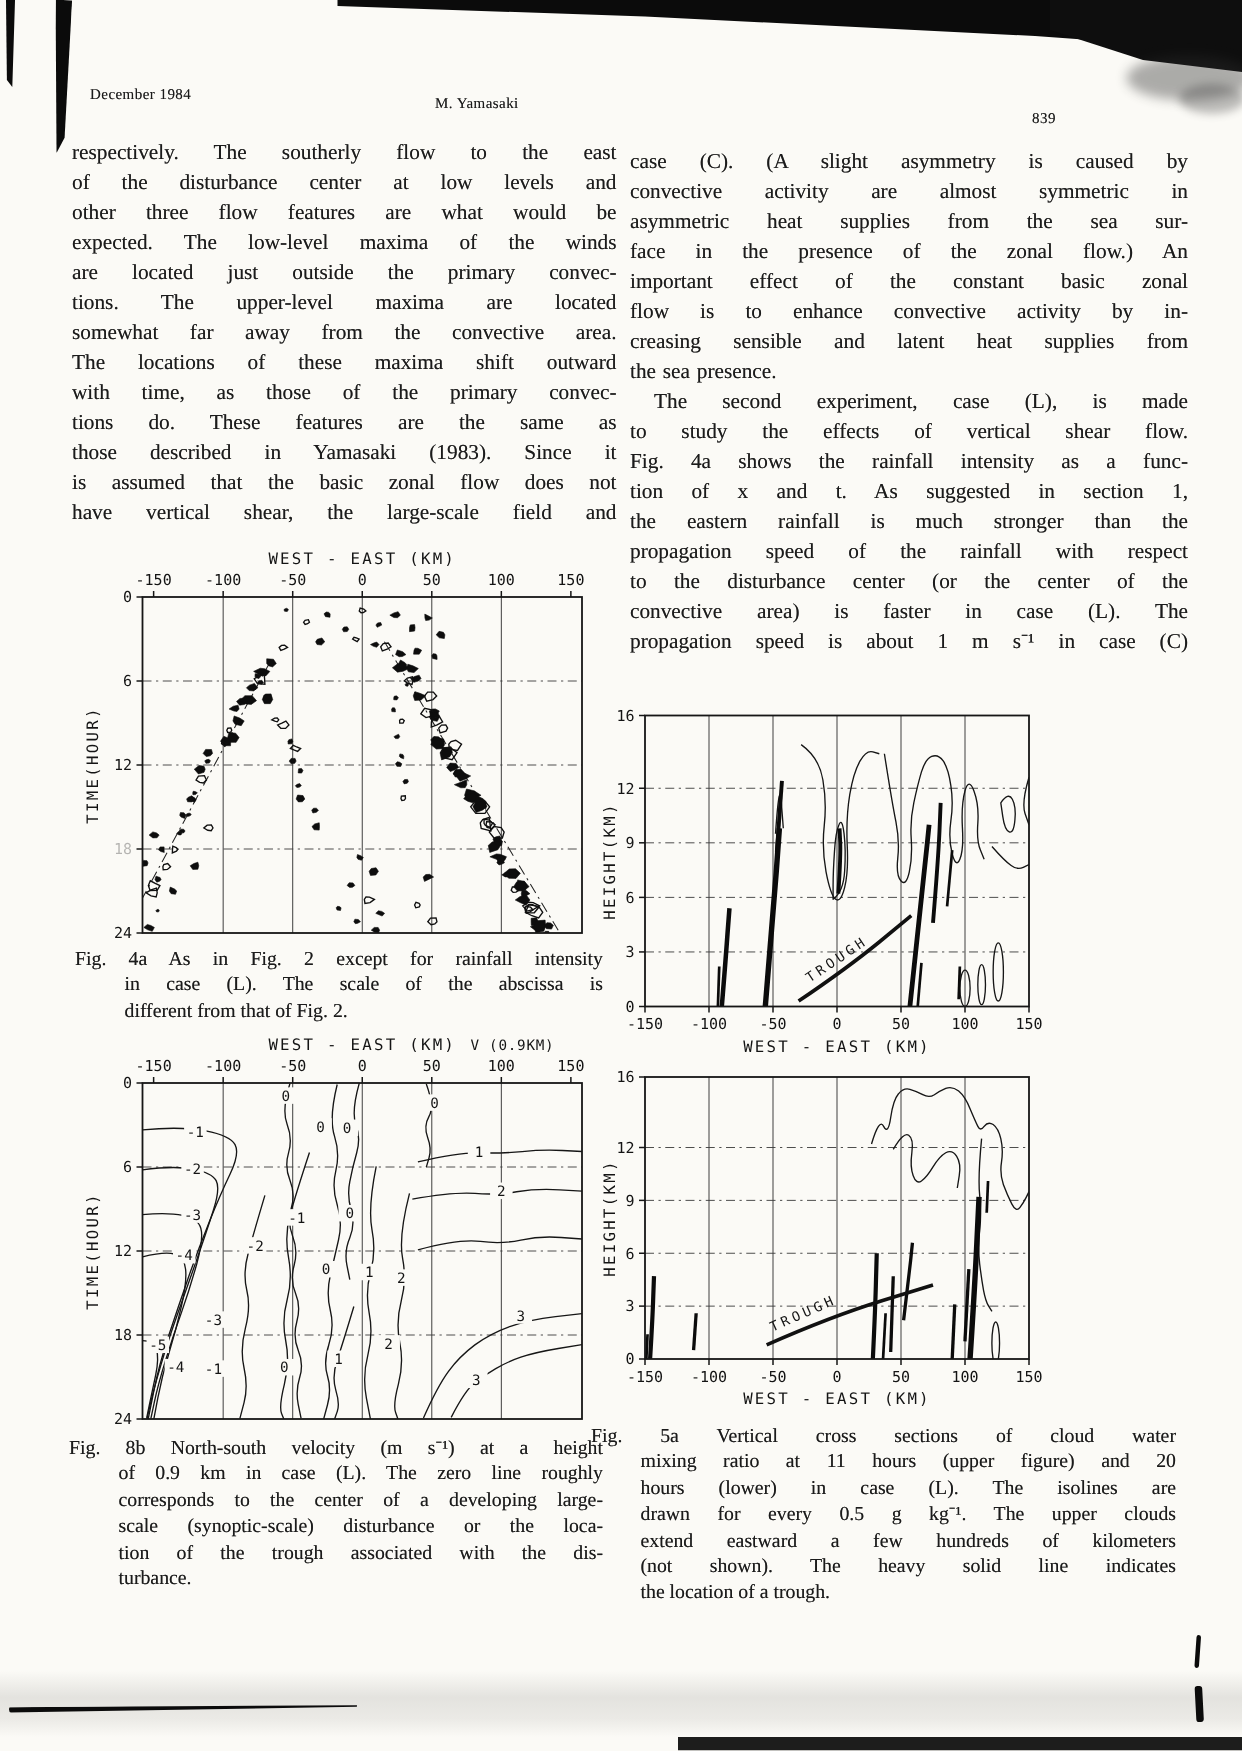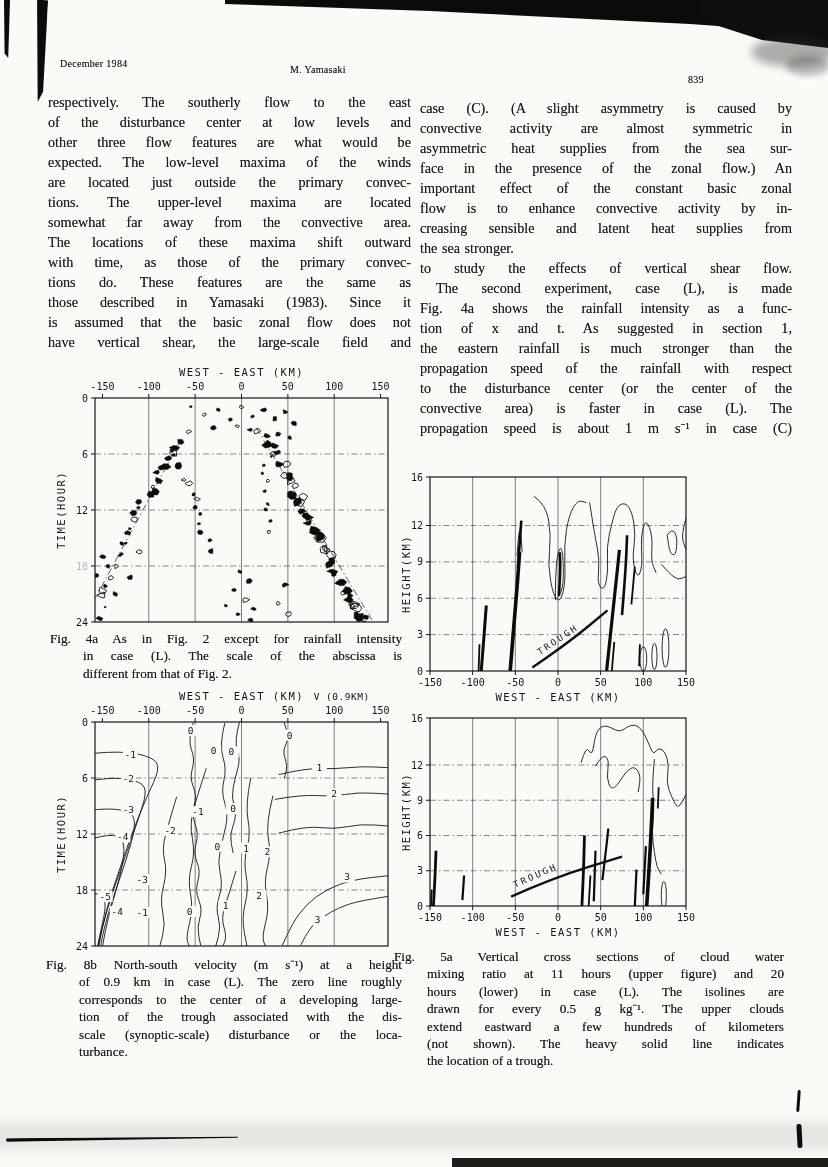--- a/index.html
+++ b/index.html
@@ -378,38 +378,38 @@
     <line x1="49" y1="252" x2="45" y2="252" class="tk"></line>
     <text x="42" y="255.5" class="tl" text-anchor="end">24</text>
     <text x="195.5" y="6" class="at" text-anchor="middle">WEST - EAST (KM)</text>
     <text x="295.6392405063291" y="6" class="at2" text-anchor="middle">V (0.9KM)</text>
     <text x="0" y="0" class="at" text-anchor="middle" transform="translate(19,140) rotate(-90)">TIME(HOUR)</text>
   </svg>
 <div class="abs caption" style="left:46px;top:956px;width:356px">
     <div class="tline">Fig. 8b  North-south velocity (m s⁻¹) at a height</div>
     <div class="tline cont">of 0.9 km in case (L).  The zero line roughly</div>
     <div class="tline cont">corresponds to the center of a developing large-</div>
+    <div class="tline cont">scale (synoptic-scale) disturbance or the loca-</div>
     <div class="tline cont">tion of the trough associated with the dis-</div>
-    <div class="tline cont">scale (synoptic-scale) disturbance or the loca-</div>
     <div class="tline left cont">turbance.</div>
   </div>
 
 <div class="abs par" style="left:420px;top:98px;width:372px">
     <div class="tline">case (C).  (A slight asymmetry is caused by</div>
     <div class="tline">convective activity are almost symmetric in</div>
     <div class="tline">asymmetric heat supplies from the sea sur-</div>
     <div class="tline">face in the presence of the zonal flow.)  An</div>
     <div class="tline">important effect of the constant basic zonal</div>
     <div class="tline">flow is to enhance convective activity by in-</div>
     <div class="tline">creasing sensible and latent heat supplies from</div>
-    <div class="tline left">the sea stronger.</div>
+    <div class="tline left">the sea presence.</div>
   </div>
 <div class="abs par" style="left:420px;top:258px;width:372px">
+    <div class="tline indent">The second experiment, case (L), is made</div>
     <div class="tline">to study the effects of vertical shear flow.</div>
-    <div class="tline indent">The second experiment, case (L), is made</div>
     <div class="tline">Fig. 4a shows the rainfall intensity as a func-</div>
     <div class="tline">tion of x and t.  As suggested in section 1,</div>
     <div class="tline">the eastern rainfall is much stronger than the</div>
     <div class="tline">propagation speed of the rainfall with respect</div>
     <div class="tline">to the disturbance center (or the center of the</div>
     <div class="tline">convective area) is faster in case (L).  The</div>
     <div class="tline">propagation speed is about 1 m s⁻¹ in case (C)</div>
   </div>
 
 <svg class="fig" style="left:404px;top:468px" width="310" height="246">

